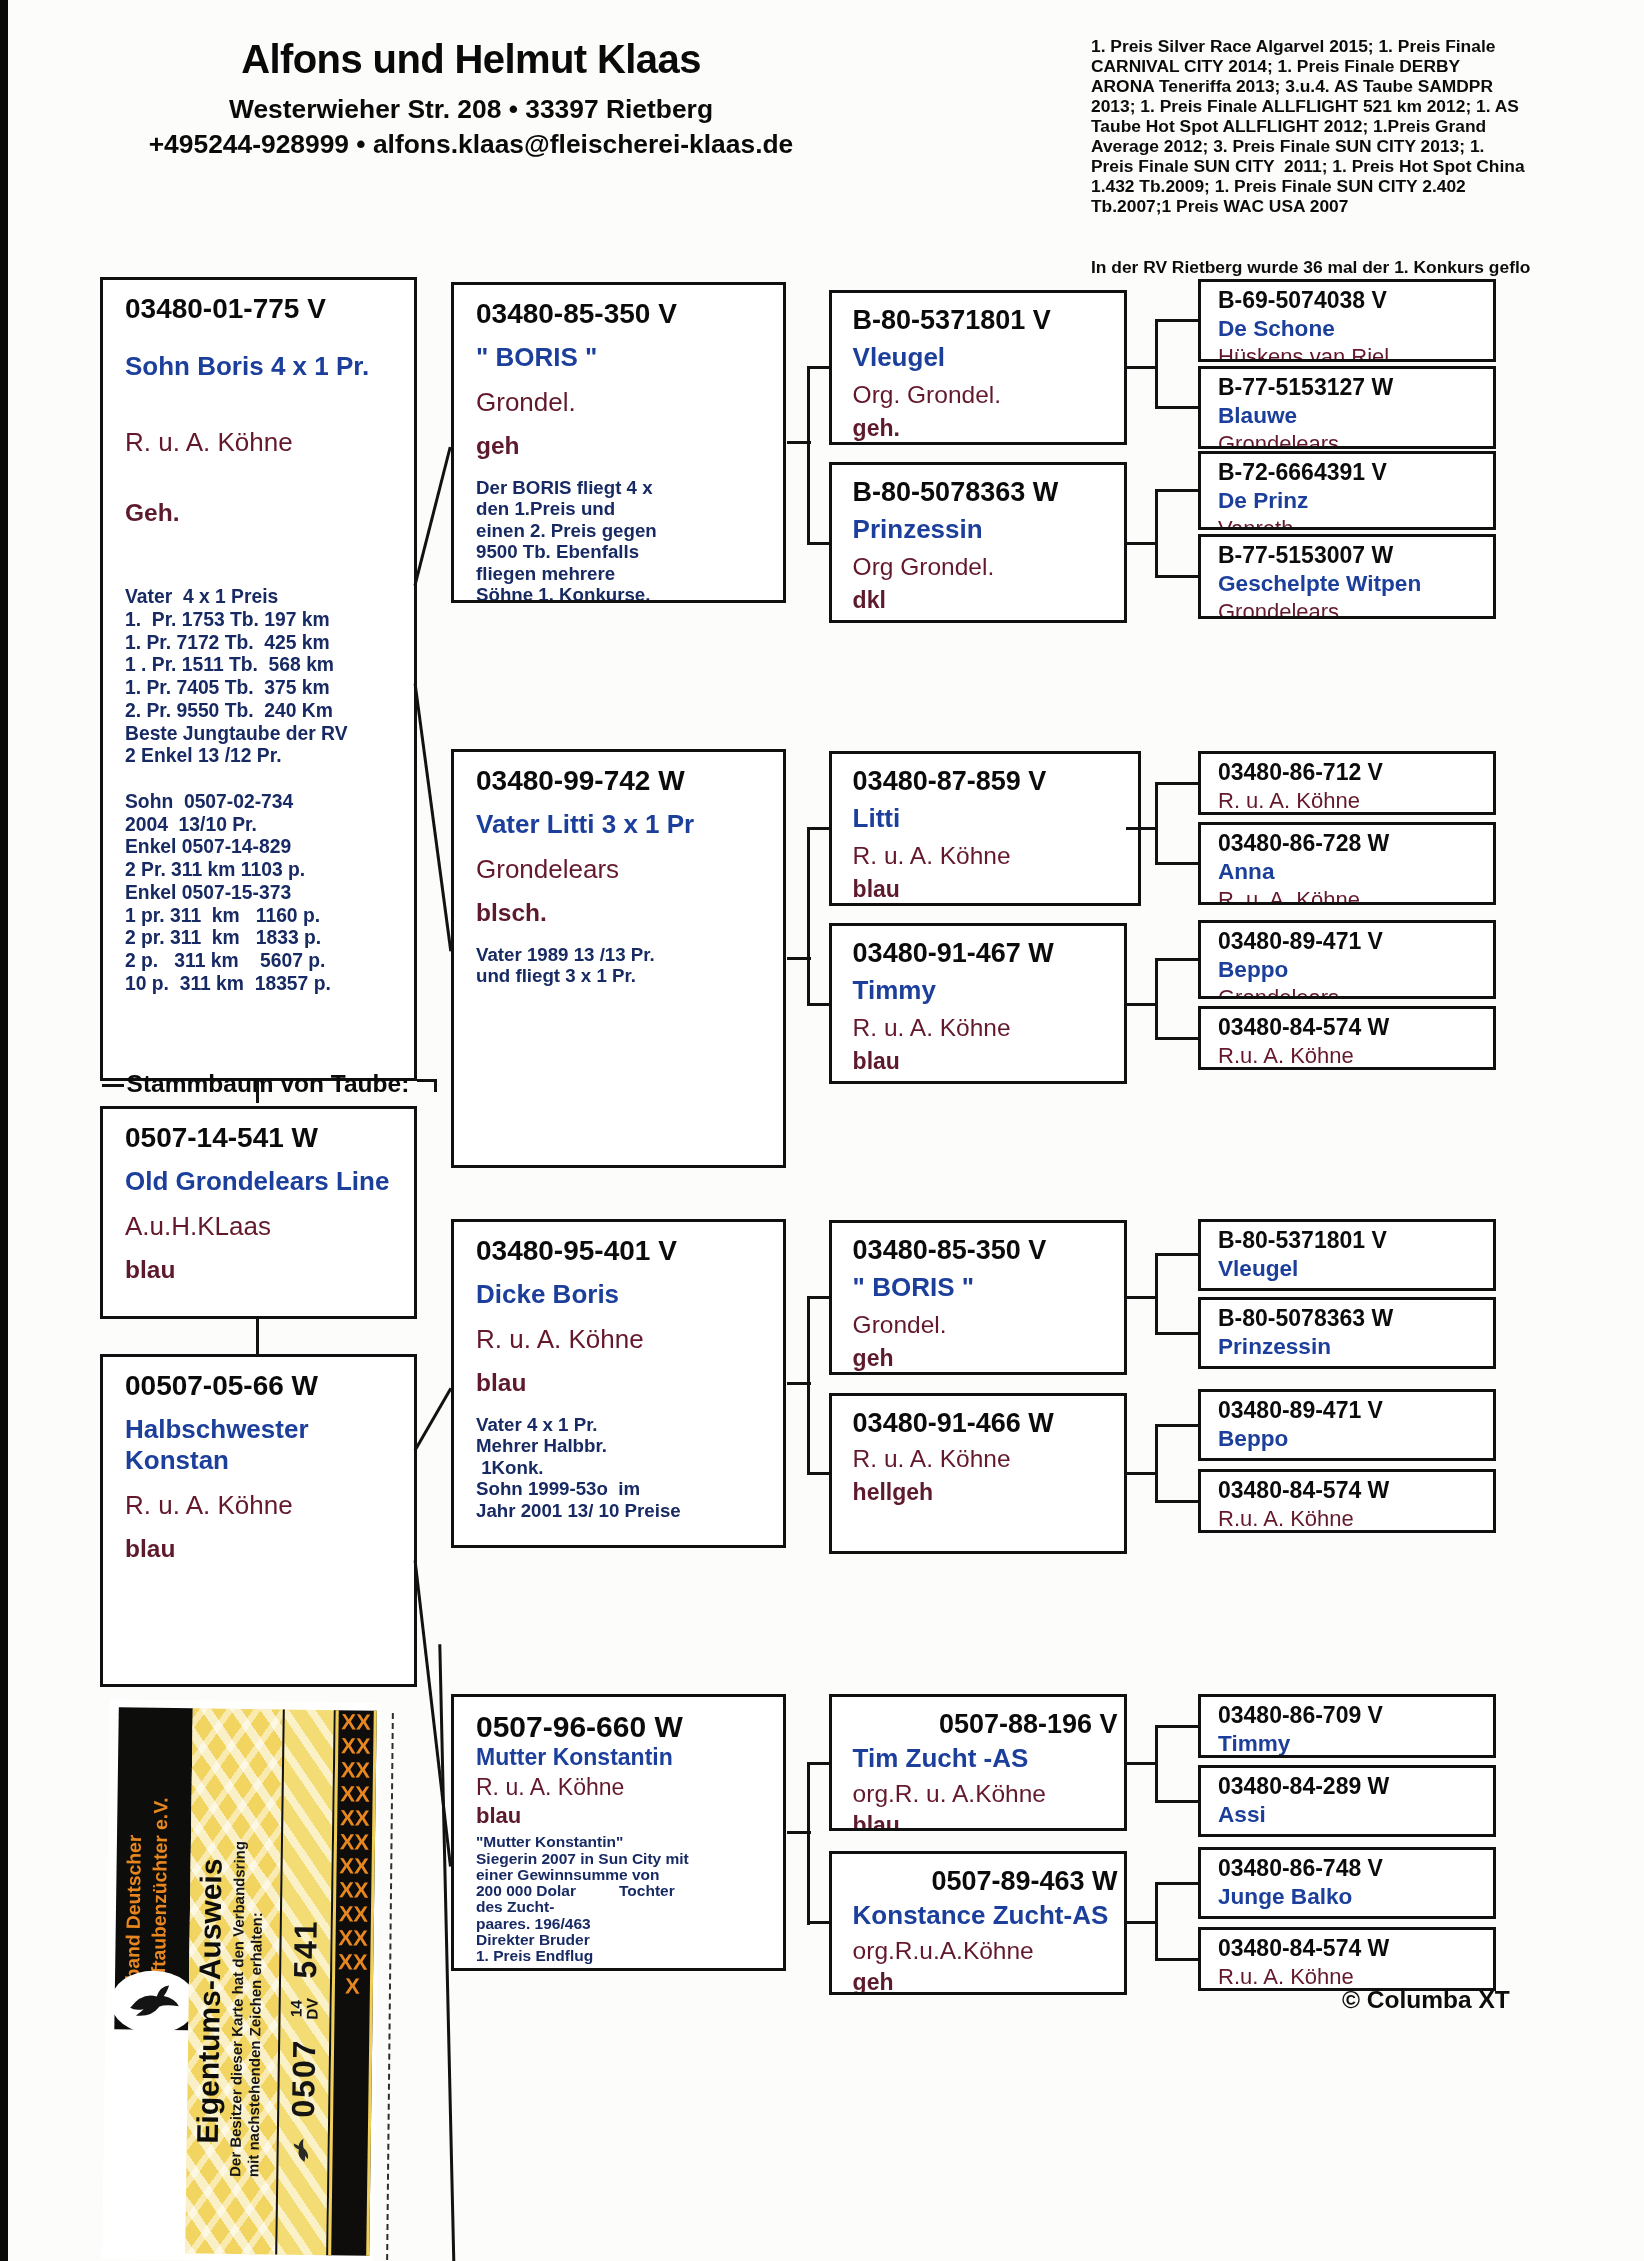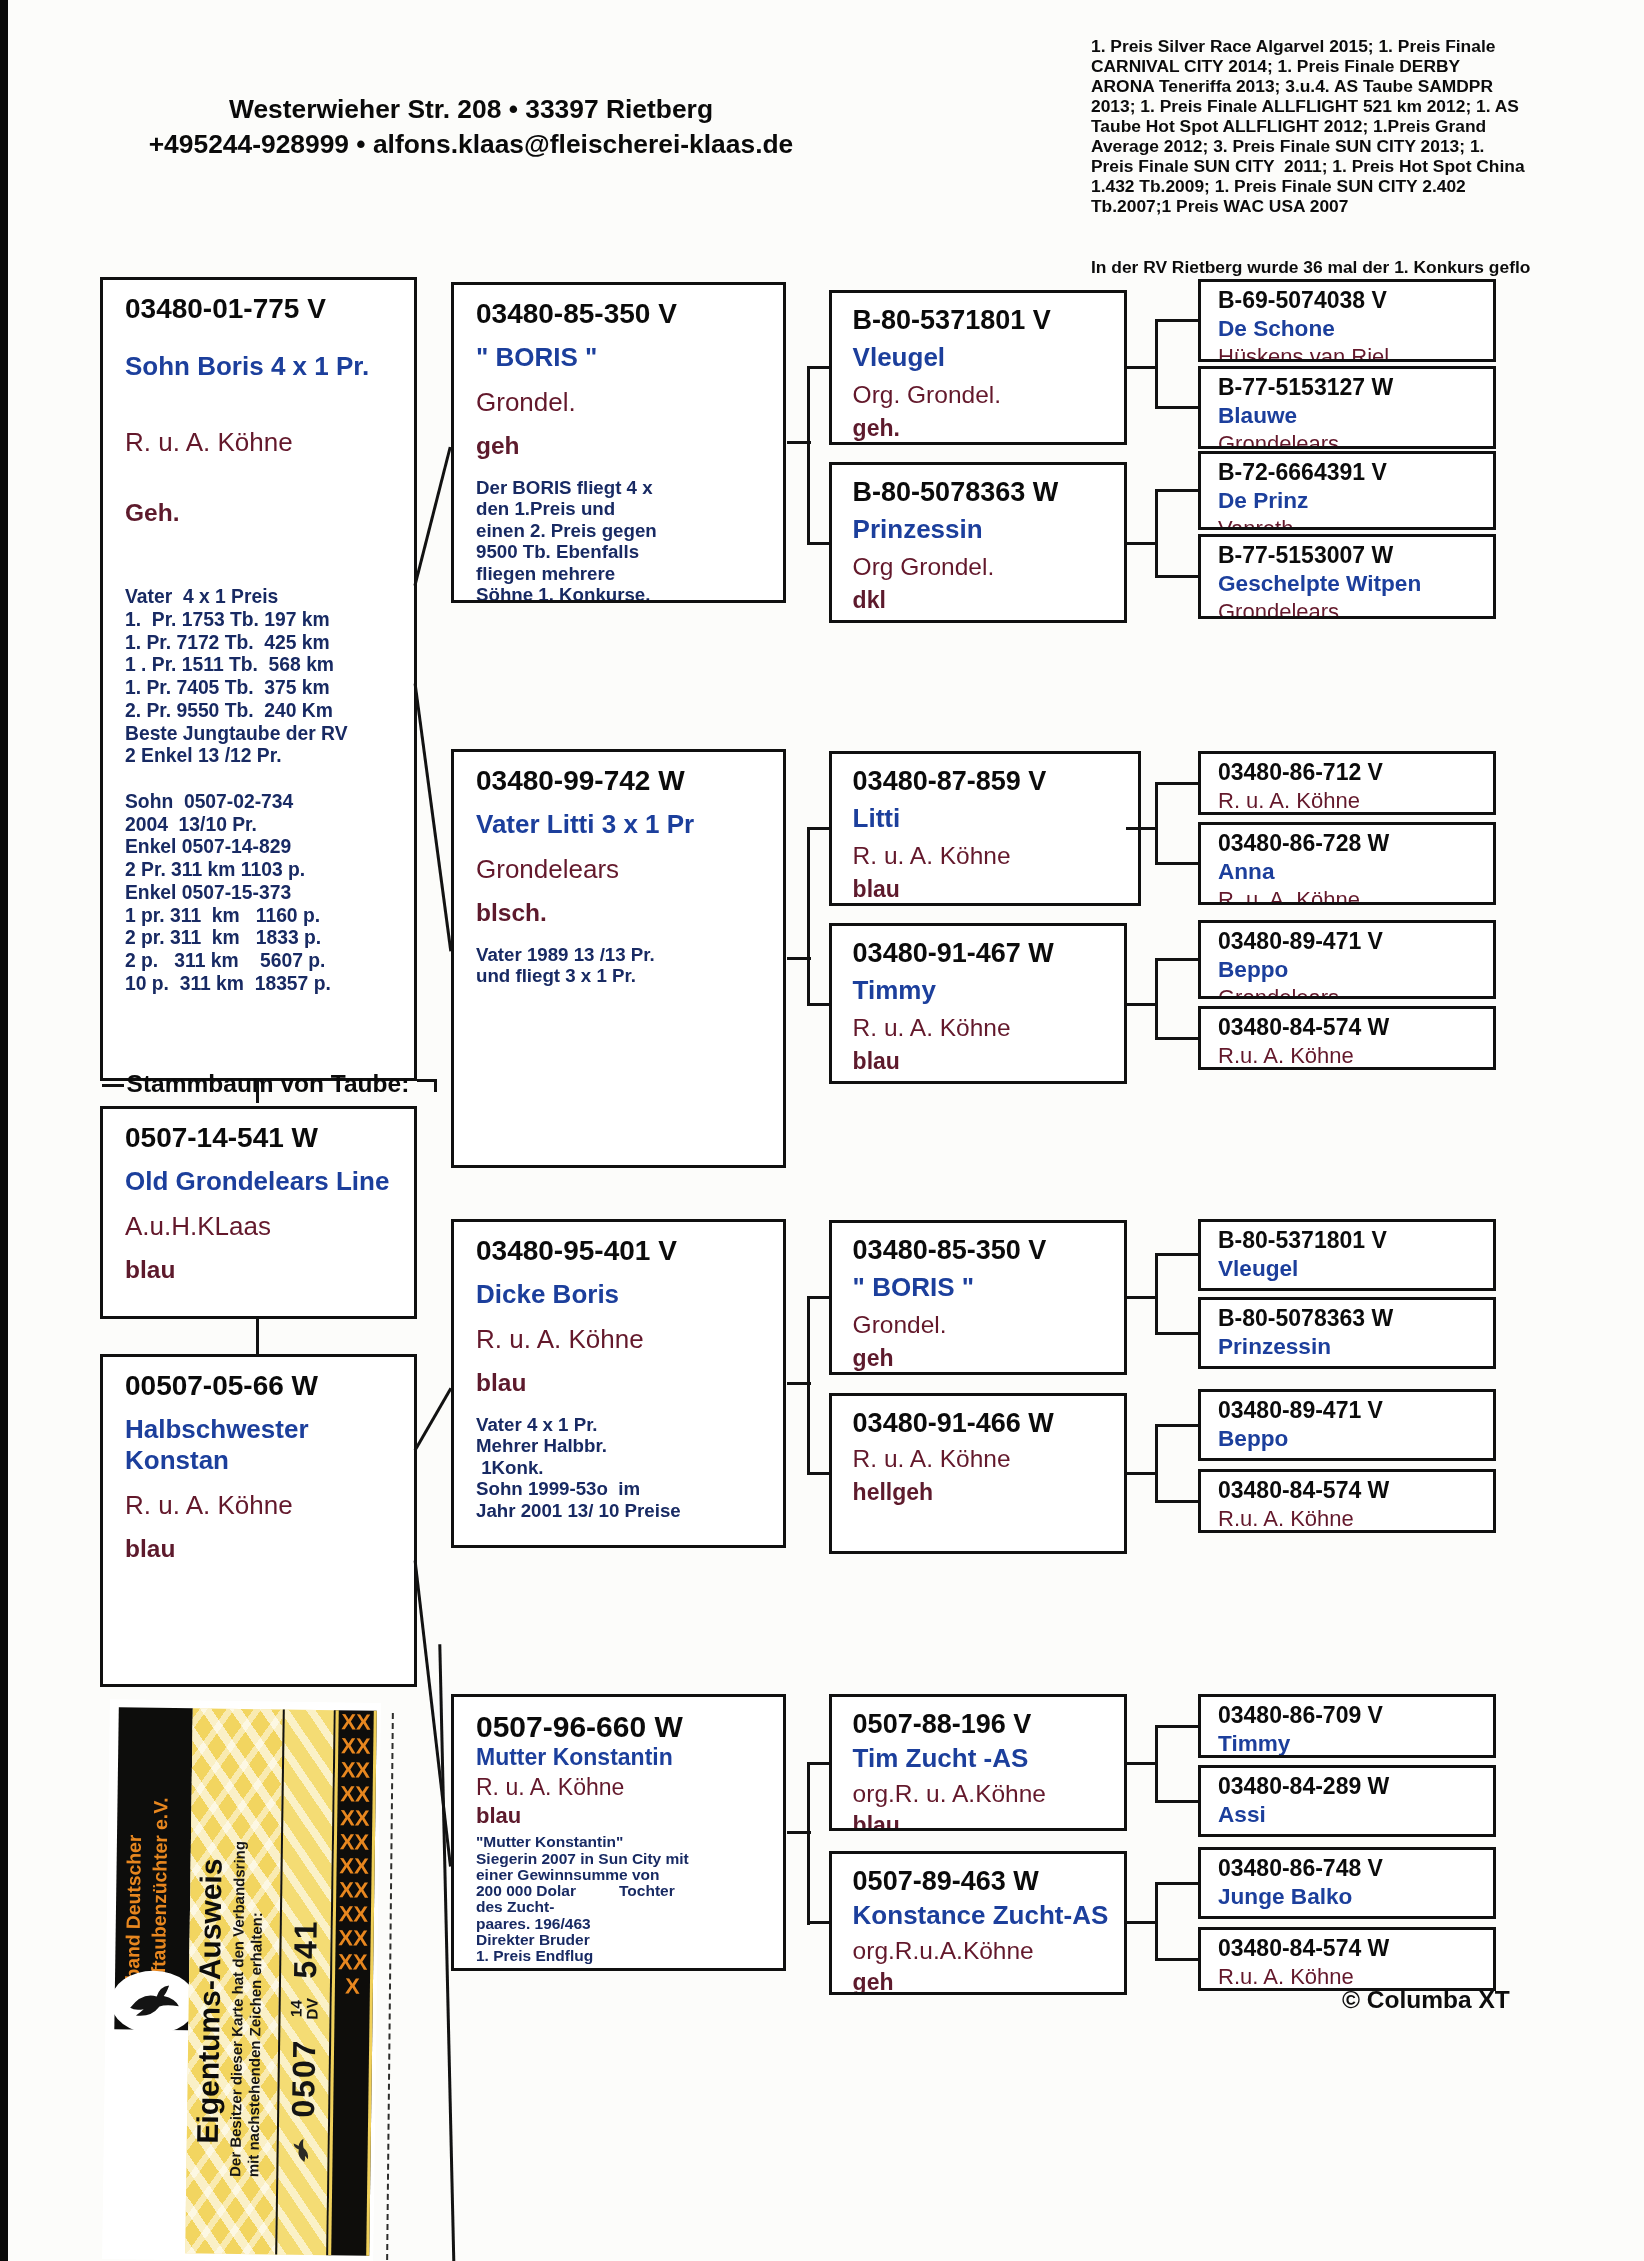--- a/index.html
+++ b/index.html
@@ -33,21 +33,21 @@
   .tall .bdetails{font-size:19.3px;line-height:1.18;}
   .mutter .ring{font-size:30px;margin-bottom:0;}
   .mutter .bname{font-size:23px;margin-bottom:2.6px;}
   .mutter .bowner{font-size:23px;margin-bottom:2.6px;}
   .mutter .bcolor{font-size:22px;margin-bottom:5.2px;}
   .mutter .bdetails{font-size:15.5px;line-height:1.05;}
   .mid .ring{font-size:27px;margin-bottom:6.4px;}
   .mid .bname{font-size:26px;margin-bottom:7.7px;}
   .mid .bowner{font-size:24.5px;margin-bottom:6.4px;}
   .mid .bcolor{font-size:23px;}
-  .tight .ring{margin-bottom:3.9px;}
+  .tight .ring{margin-bottom:3.9px;text-align:right;}
   .tight .bname{margin-bottom:5.2px;}
   .tight .bowner{margin-bottom:3.9px;}
   .small .ring{font-size:23px;margin-bottom:1.9px;}
   .small .bname{font-size:22.6px;margin-bottom:1.9px;}
   .small .bowner{font-size:22px;}
   
   .hline{position:absolute;height:3.2px;background:#121212;}
   .vline{position:absolute;width:3.2px;background:#121212;}
   .dline{position:absolute;height:3.2px;background:#121212;transform-origin:0 50%;}
   .treelabel{position:absolute;left:102px;top:1070px;width:335px;font-size:24.5px;font-weight:bold;color:#0b0b0b;white-space:nowrap;}
@@ -69,20 +69,21 @@
   .card-ornament{position:absolute;left:226px;top:7.7px;width:35px;height:545px;background:#0e0d0b;color:#e8871f;font-weight:bold;font-size:22px;line-height:24px;text-align:center;overflow:hidden;word-break:break-all;border-left:3.9px solid #f0d05a;border-right:3.9px solid #f0d05a;box-sizing:content-box;}
   .perf{position:absolute;left:389px;top:1713px;height:547px;width:0;border-left:2.6px dashed #2e2e2c;transform:rotate(0.6deg);}
   .footer{position:absolute;left:1342px;top:1986px;font-size:24.5px;font-weight:bold;color:#0d0d0d;}
 </style>
 </head>
 <body>
 
 <div class="page">
   <div class="leftbar"></div>
 
+  <div class="htitle">Alfons und Helmut Klaas</div>
   <div class="haddr">Westerwieher Str. 208 • 33397 Rietberg</div>
   <div class="hcontact">+495244-928999 • alfons.klaas@fleischerei-klaas.de</div>
   <div class="ach">1. Preis Silver Race Algarvel 2015; 1. Preis Finale
 CARNIVAL CITY 2014; 1. Preis Finale DERBY
 ARONA Teneriffa 2013; 3.u.4. AS Taube SAMDPR
 2013; 1. Preis Finale ALLFLIGHT 521 km 2012; 1. AS
 Taube Hot Spot ALLFLIGHT 2012; 1.Preis Grand
 Average 2012; 3. Preis Finale SUN CITY 2013; 1.
 Preis Finale SUN CITY  2011; 1. Preis Hot Spot China
 1.432 Tb.2009; 1. Preis Finale SUN CITY 2.402

